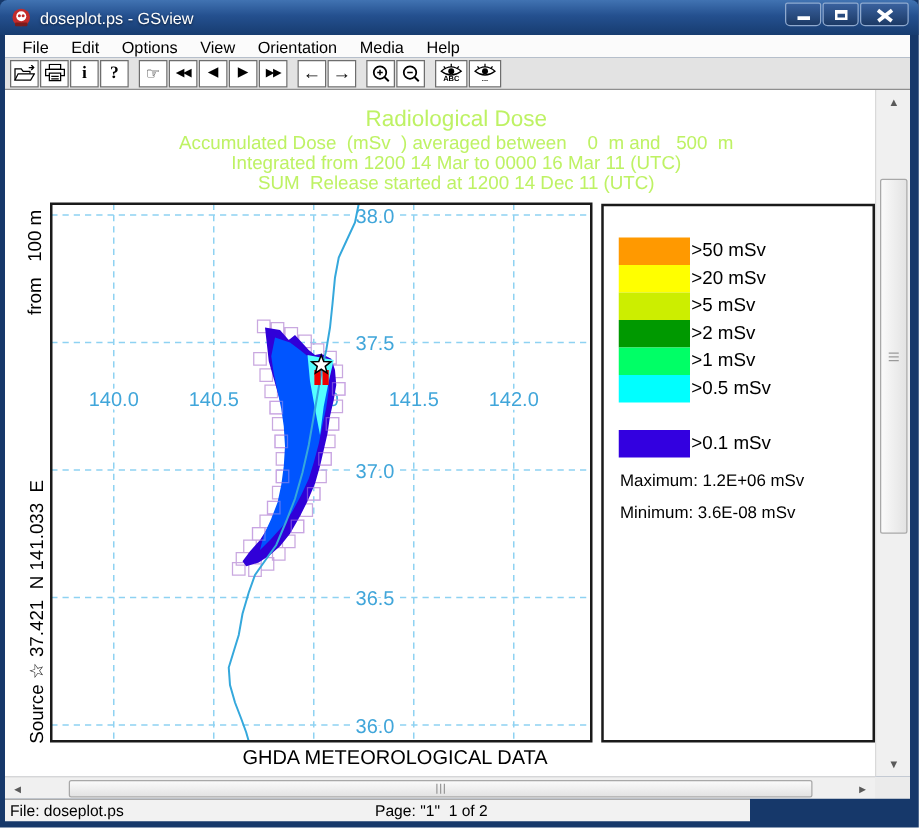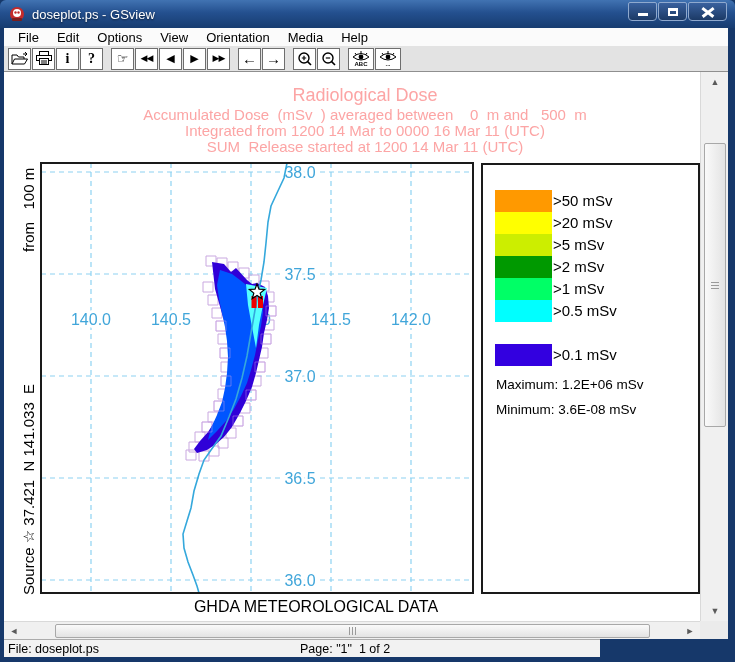--- a/index.html
+++ b/index.html
@@ -58,21 +58,21 @@
   .tb-arrows { font-size:9px; letter-spacing:-1px; }
   .tb-arrow1 { font-size:11px; }
   .tb-bigarrow { font-size:15px; font-weight:bold; }
   .tb-mini-label { font-size:6px; font-weight:bold; margin-top:-1px; }
   
   #content {
     position:absolute; left:4px; top:72px; width:696px; height:549px;
     background:#fff;
   }
   #map-svg { position:absolute; left:4px; top:72px; }
-  .hdr { position:absolute; left:20px; width:690px; text-align:center; white-space:pre; color:#fca5a5; }
+  .hdr { position:absolute; left:20px; width:690px; text-align:center; white-space:pre; color:#bef264; }
   #plot-title { top:85px; font-size:18px; }
   #plot-sub1 { top:106px; font-size:15px; }
   #plot-sub2 { top:122px; font-size:15px; }
   #plot-sub3 { top:138px; font-size:15px; }
   #bottom-label { position:absolute; left:41px; width:550px; top:598px; text-align:center; font-size:16px; color:#000; }
   .vlabel {
     position:absolute; left:20px; transform:rotate(-90deg); transform-origin:0 0;
     font-size:15px; white-space:pre; color:#000;
   }
   #source-label { top:595px; }
@@ -231,21 +231,21 @@
       </svg>
       <span class="tb-mini-label">...</span>
     </div>
   </div>
 
   <div id="content"></div>
 
   <div class="hdr" id="plot-title">Radiological Dose</div>
   <div class="hdr" id="plot-sub1">Accumulated Dose  (mSv  ) averaged between    0  m and   500  m</div>
   <div class="hdr" id="plot-sub2">Integrated from 1200 14 Mar to 0000 16 Mar 11 (UTC)</div>
-  <div class="hdr" id="plot-sub3">SUM  Release started at 1200 14 Mar 11 (UTC)</div>
+  <div class="hdr" id="plot-sub3">SUM  Release started at 1200 14 Dec 11 (UTC)</div>
 
   <div class="vlabel" id="source-label">Source ☆ 37.421  N 141.033  E</div>
   <div class="vlabel" id="height-label">from   100 m</div>
   <div id="bottom-label">GHDA METEOROLOGICAL DATA</div>
 
   <svg id="map-svg" width="697" height="549" viewBox="4 72 697 549">
 
     <g stroke-dasharray="5 4" stroke-width="1.2" fill="none" style="stroke: rgb(142, 210, 242);">
       <path d="M91 163 V593 M171 163 V593 M251 163 V593 M331 163 V593 M411 163 V593"></path>
       <path d="M41 172 H473 M41 274 H473 M41 376 H473 M41 478 H473 M41 580 H473"></path>

